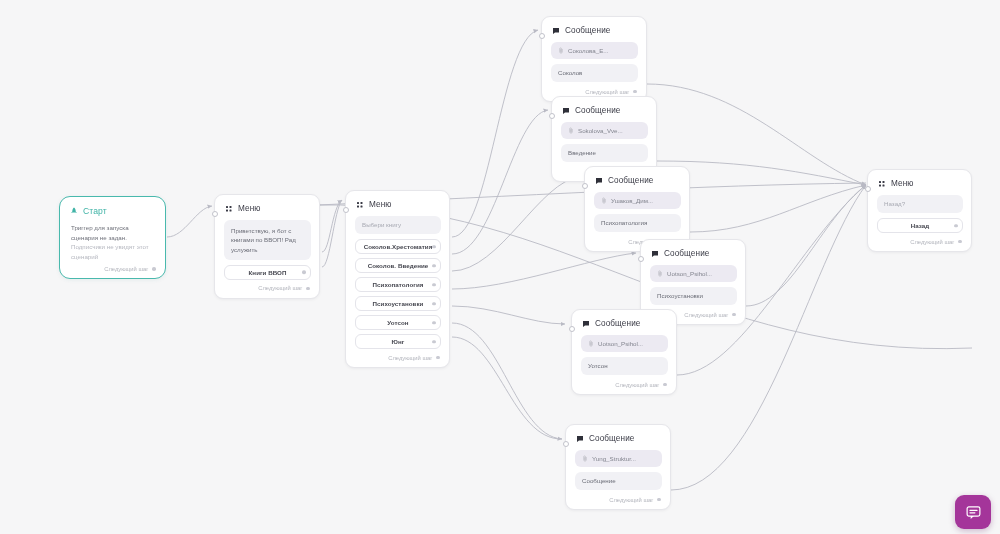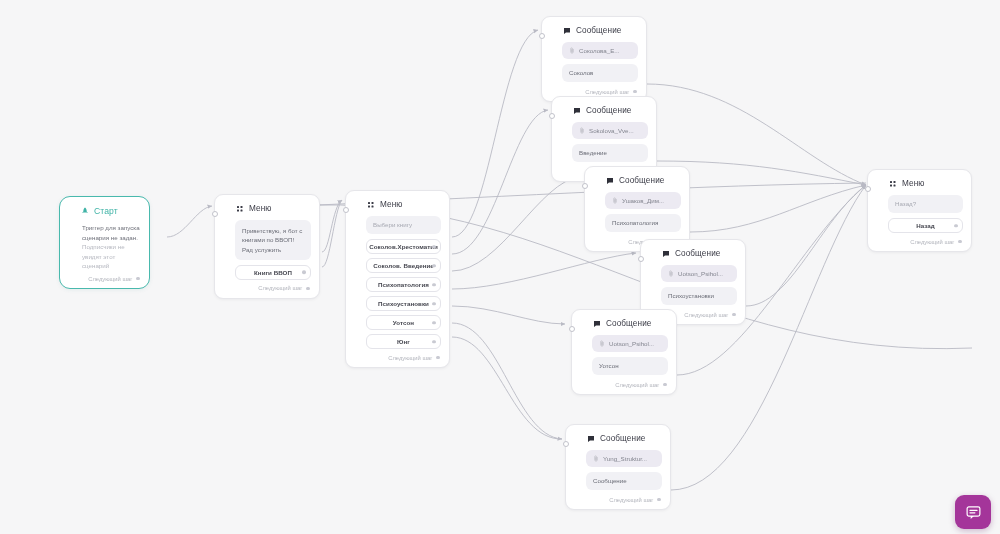--- a/index.html
+++ b/index.html
@@ -12,21 +12,21 @@
   #canvas{position:absolute;inset:0;}
   #edges{position:absolute;left:0;top:0;width:1000px;height:534px;pointer-events:none;}
 
   .node{
     position:absolute;
     background:#ffffff;
     border:1px solid #e6e6ea;
     border-radius:9px;
     box-sizing:border-box;
     box-shadow:0 1px 3px rgba(20,20,40,.05);
-    padding:7px 8px 5px 20px;
+    padding:7px 8px 5px 9px;
   }
   .node.start{
     border:1px solid #49b9ad;
     border-radius:11px;
     box-shadow:0 1px 4px rgba(30,120,110,.08);
   }
 
   .nhead{display:flex;align-items:center;gap:5px;margin:2px 0 7px 1px;}
   .ntitle{font-size:8.2px;color:#3a3b46;letter-spacing:.1px;}
   .node.start .ntitle{color:#3fb3a6;font-size:8.6px;}
@@ -131,21 +131,21 @@
       <path d="M690,232 C760,232 800,200 866,185" marker-end="url(#ah)"></path>
       <path d="M746,306 C790,306 820,220 866,185" marker-end="url(#ah)"></path>
       <path d="M677,375 C740,375 800,240 866,185" marker-end="url(#ah)"></path>
       <path d="M671,490 C760,490 810,260 866,185" marker-end="url(#ah)"></path>
 
       <path d="M318,205 C520,196 700,185 866,183"></path>
       <path d="M318,205 C560,200 700,360 972,348"></path>
     </g>
   </svg>
 
-  <div class="node start" id="n-start" style="left:59px;top:196px;width:91px;">
+  <div class="node start" id="n-start" style="left:59px;top:196px;width:107px;">
     <div class="nhead">
       <svg class="ico" viewBox="0 0 16 16">
         <path d="M8 1 C10.5 3 11.5 6 11.5 9 L11.5 11 L4.5 11 L4.5 9 C4.5 6 5.5 3 8 1 Z" fill="#3fb3a6"></path>
         <path d="M4.5 9 L2.5 12 L4.5 12 Z M11.5 9 L13.5 12 L11.5 12 Z" fill="#3fb3a6"></path>
       </svg>
       <span class="ntitle">Старт</span>
     </div>
     <div class="body-text">
       <span>Триггер для запуска сценария не задан.</span>
       <span class="sub">Подписчики не увидят этот сценарий</span>

